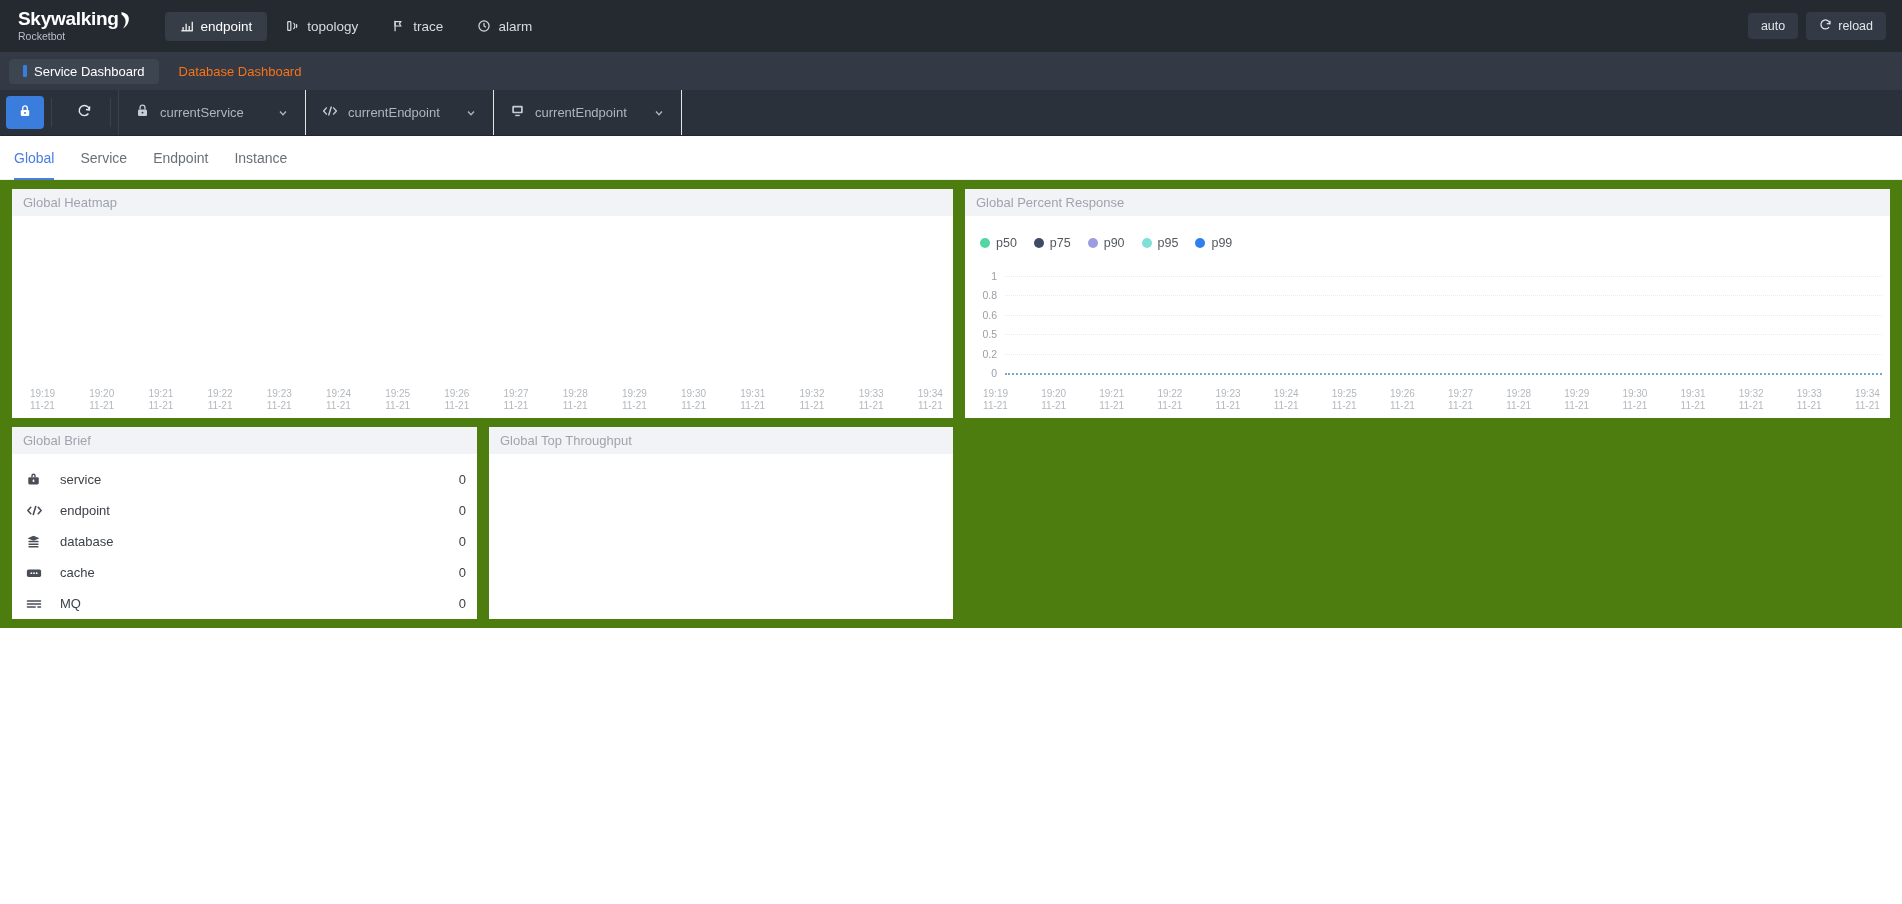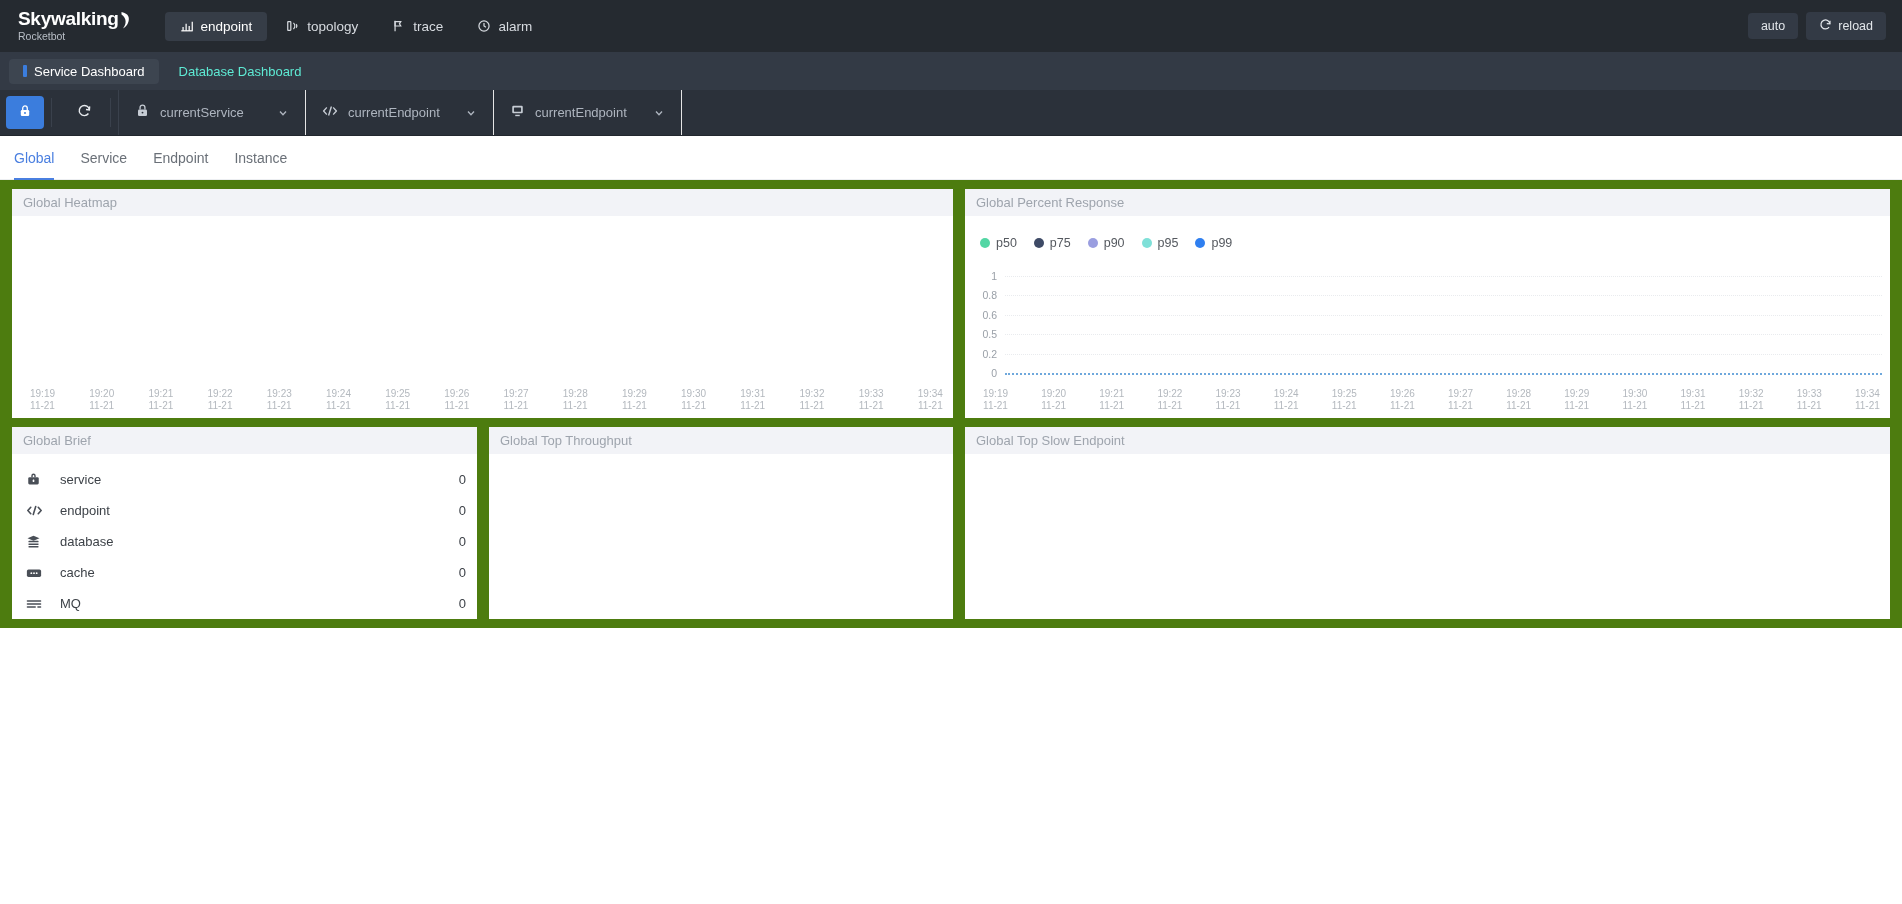--- a/index.html
+++ b/index.html
@@ -52,21 +52,21 @@
   }
 
   
   .dashbar {
     height: 38px; background: #333a45;
     display: flex; align-items: center; padding: 0 9px; gap: 6px;
   }
   .dashbar-btn {
     display: flex; align-items: center; gap: 7px;
     padding: 5px 14px; border-radius: 4px;
-    font-size: 13px; color: #5eead4; cursor: pointer;
+    font-size: 13px; color: #f97316; cursor: pointer;
     background: transparent;
   }
   .dashbar-btn.active { background: #3d4550; color: #fff; }
   .dash-dot {
     width: 4px; height: 12px; background: #3b7ddd; border-radius: 1px; display: inline-block;
   }
 
   
   .selbar {
     height: 46px; background: #2b313a;
@@ -632,22 +632,16 @@
         </div>
     </div>
 
     <div class="panel throughput-panel">
       <div class="panel-head">
         <span>Global Top Throughput</span>
       </div>
       <div class="panel-body empty-body"></div>
     </div>
 
-    <div class="panel slow-panel">
-      <div class="panel-head">
-        <span>Global Top Slow Endpoint</span>
-      </div>
-      <div class="panel-body empty-body"></div>
-    </div>
 
   </div>
 
 </div>
 
 </body></html>

